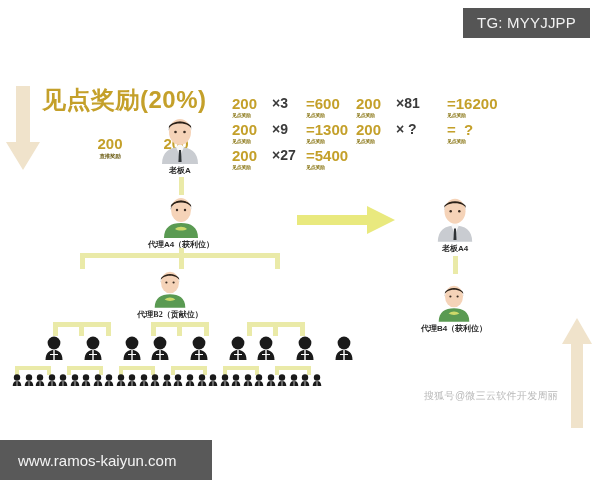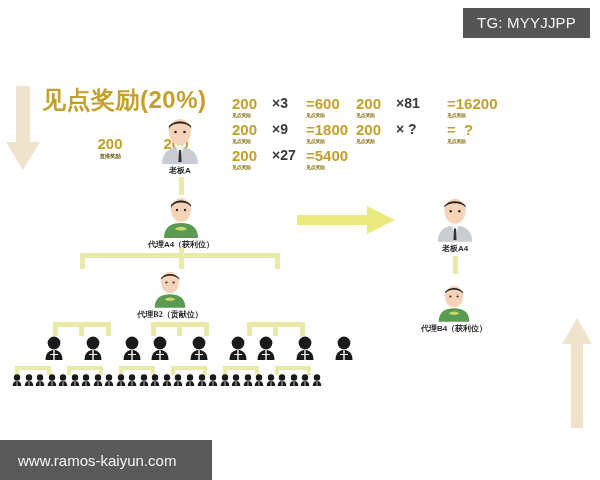--- a/index.html
+++ b/index.html
@@ -248,21 +248,21 @@
         <span class="sub">见点奖励</span>
       </span>
     </div>
     <div class="f-row">
       <span class="f-cell w-num">
         <span>200</span>
         <span class="sub">见点奖励</span>
       </span>
       <span class="f-op w-op">×9</span>
       <span class="f-cell w-res">
-        <span>=</span><span>1800</span>
+        <span>=</span><span>1300</span>
         <span class="sub">见点奖励</span>
       </span>
     </div>
     <div class="f-row">
       <span class="f-cell w-num">
         <span>200</span>
         <span class="sub">见点奖励</span>
       </span>
       <span class="f-op w-op">×27</span>
       <span class="f-cell w-res">
@@ -601,16 +601,17 @@
       <path d="M3 46 C3 35 10 31 20 31 C30 31 37 35 37 46 Z" fill="#5a9a52"></path>
       <ellipse cx="20" cy="18" rx="10" ry="12" fill="#f5d3b8"></ellipse>
       <path d="M9.5 18 C8 8 32 8 30.5 18 L30 13 C25 7 15 7 10 13 Z" fill="#2b2118"></path>
       <circle cx="16" cy="18" r="1.2" fill="#3a2c22"></circle>
       <circle cx="24" cy="18" r="1.2" fill="#3a2c22"></circle>
       <path d="M14 37 C17 34 23 34 26 37 C23 39 17 39 14 37 Z" fill="#e8e870" opacity=".8"></path>
     </svg>
     <div class="caption">代理B4（获利位）</div>
   </div>
 
+  <div class="watermark">搜狐号@微三云软件开发周丽</div>
 
   <div class="url-bar">www.ramos-kaiyun.com</div>
 
 </div>
 
 </body></html>

